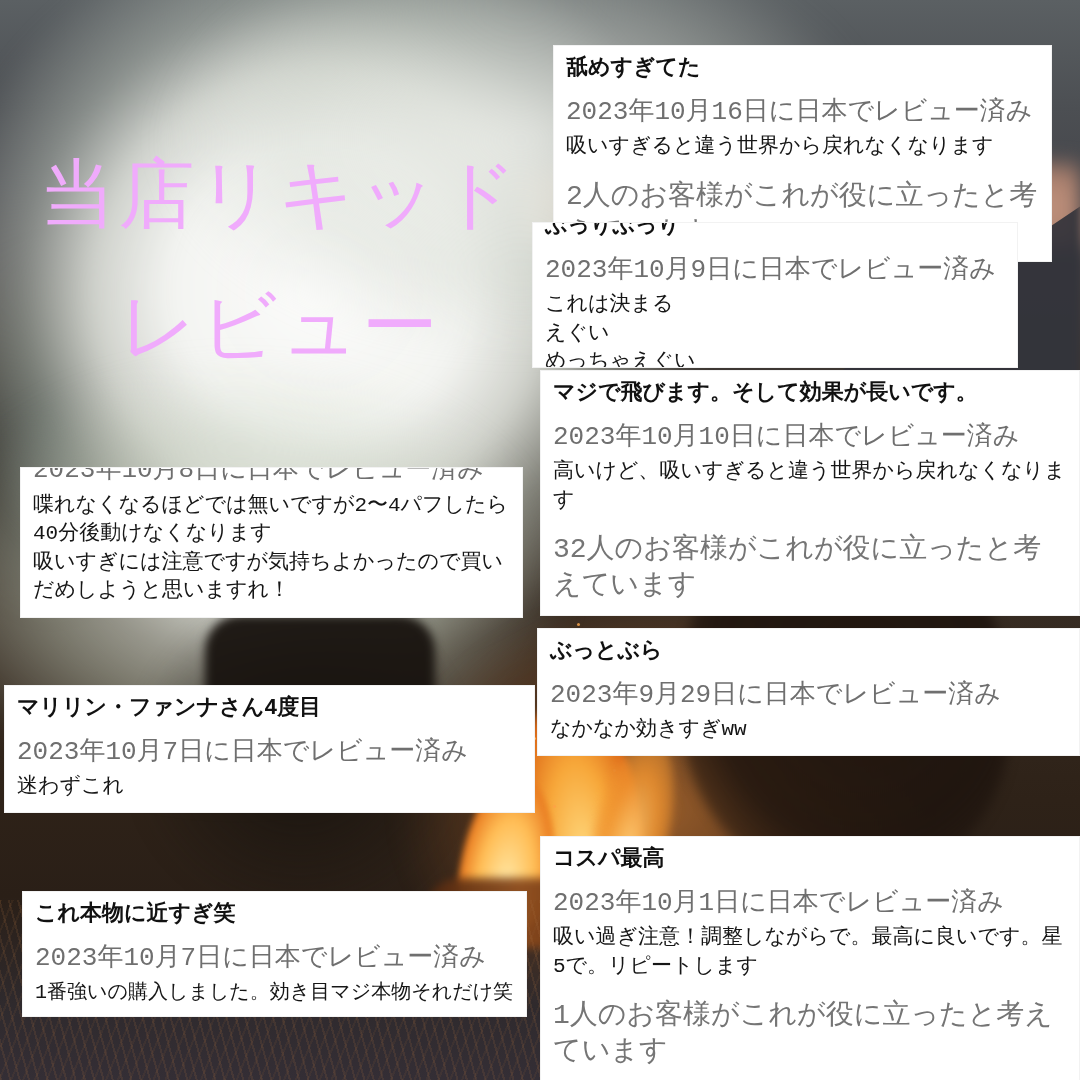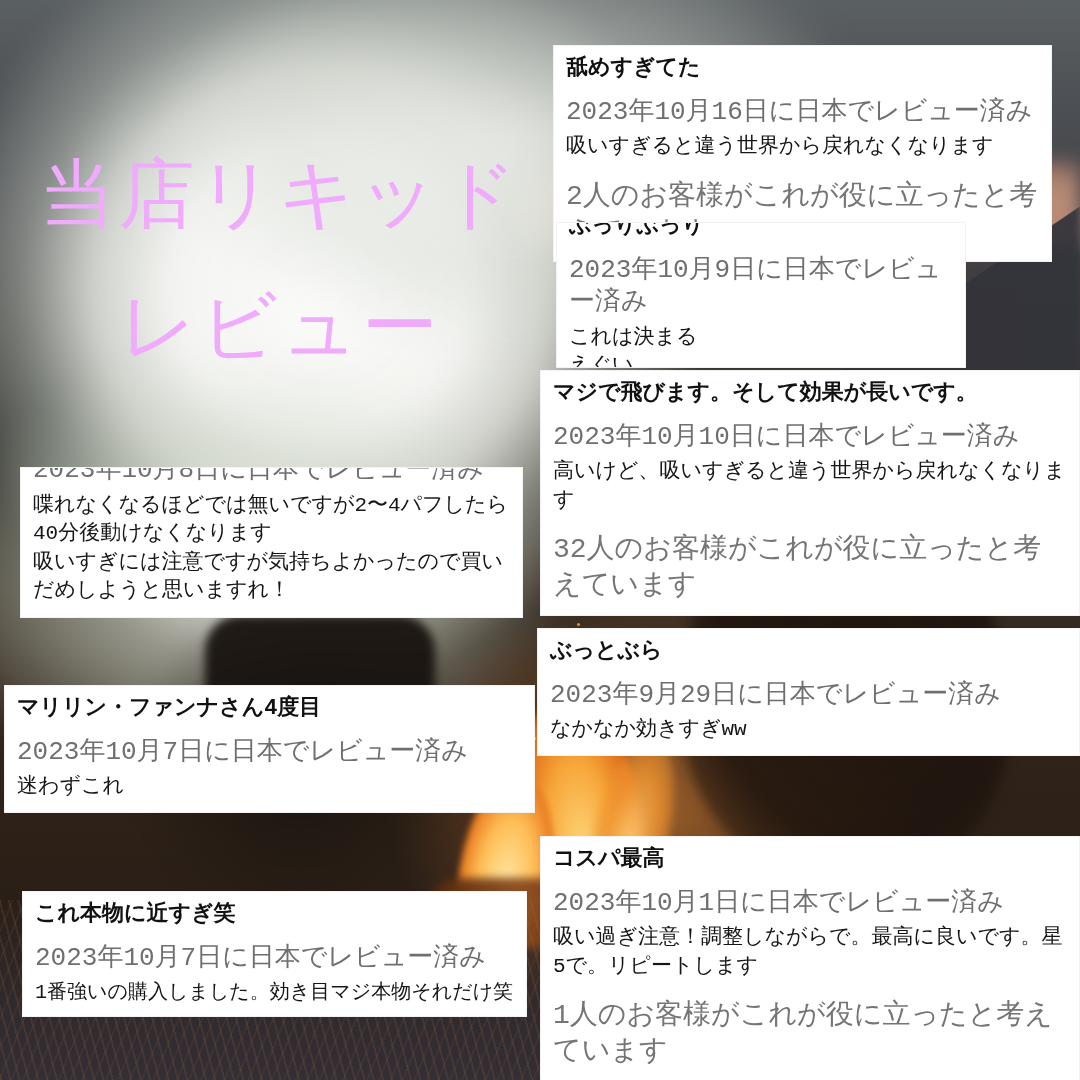--- a/index.html
+++ b/index.html
@@ -144,21 +144,21 @@
     color:#161616;
     border:1px solid rgba(0,0,0,.05);
     font-family:Liberation Mono, monospace;
   }
   .rt { font-size:22px; line-height:1.25; font-weight:bold; margin:1px 0 4px; color:#111; }
   .rd { font-size:26px; line-height:1.25; color:#6f6f6f; margin:13px 0 5px; }
   .rb { font-size:21px; line-height:1.36; margin-top:2px; white-space:pre-line; }
   .rh { font-size:28px; line-height:1.3; color:#757575; margin-top:17px; }
 
   .c1 { left:553px; top:45px;  width:499px; min-height:128px; }
-  .c2 { left:556px; top:222px; width:410px; height:146px; overflow:hidden; }
+  .c2 { left:532px; top:222px; width:486px; height:146px; overflow:hidden; }
   .c2 .rt { margin-top:-18px; }
   .c3 { left:540px; top:370px; width:540px; min-height:148px; }
   .c4 { left:20px;  top:467px; width:503px; height:151px; overflow:hidden; }
   .c4 .rd { margin-top:-22px; }
   .c5 { left:4px;   top:685px; width:531px; min-height:104px; }
   .c6 { left:537px; top:628px; width:543px; min-height:88px; }
   .c7 { left:540px; top:836px; width:540px; min-height:158px; }
   .c8 { left:22px;  top:891px; width:505px; min-height:100px; }
   .c8 .rb { font-size:20px; }
 </style>

